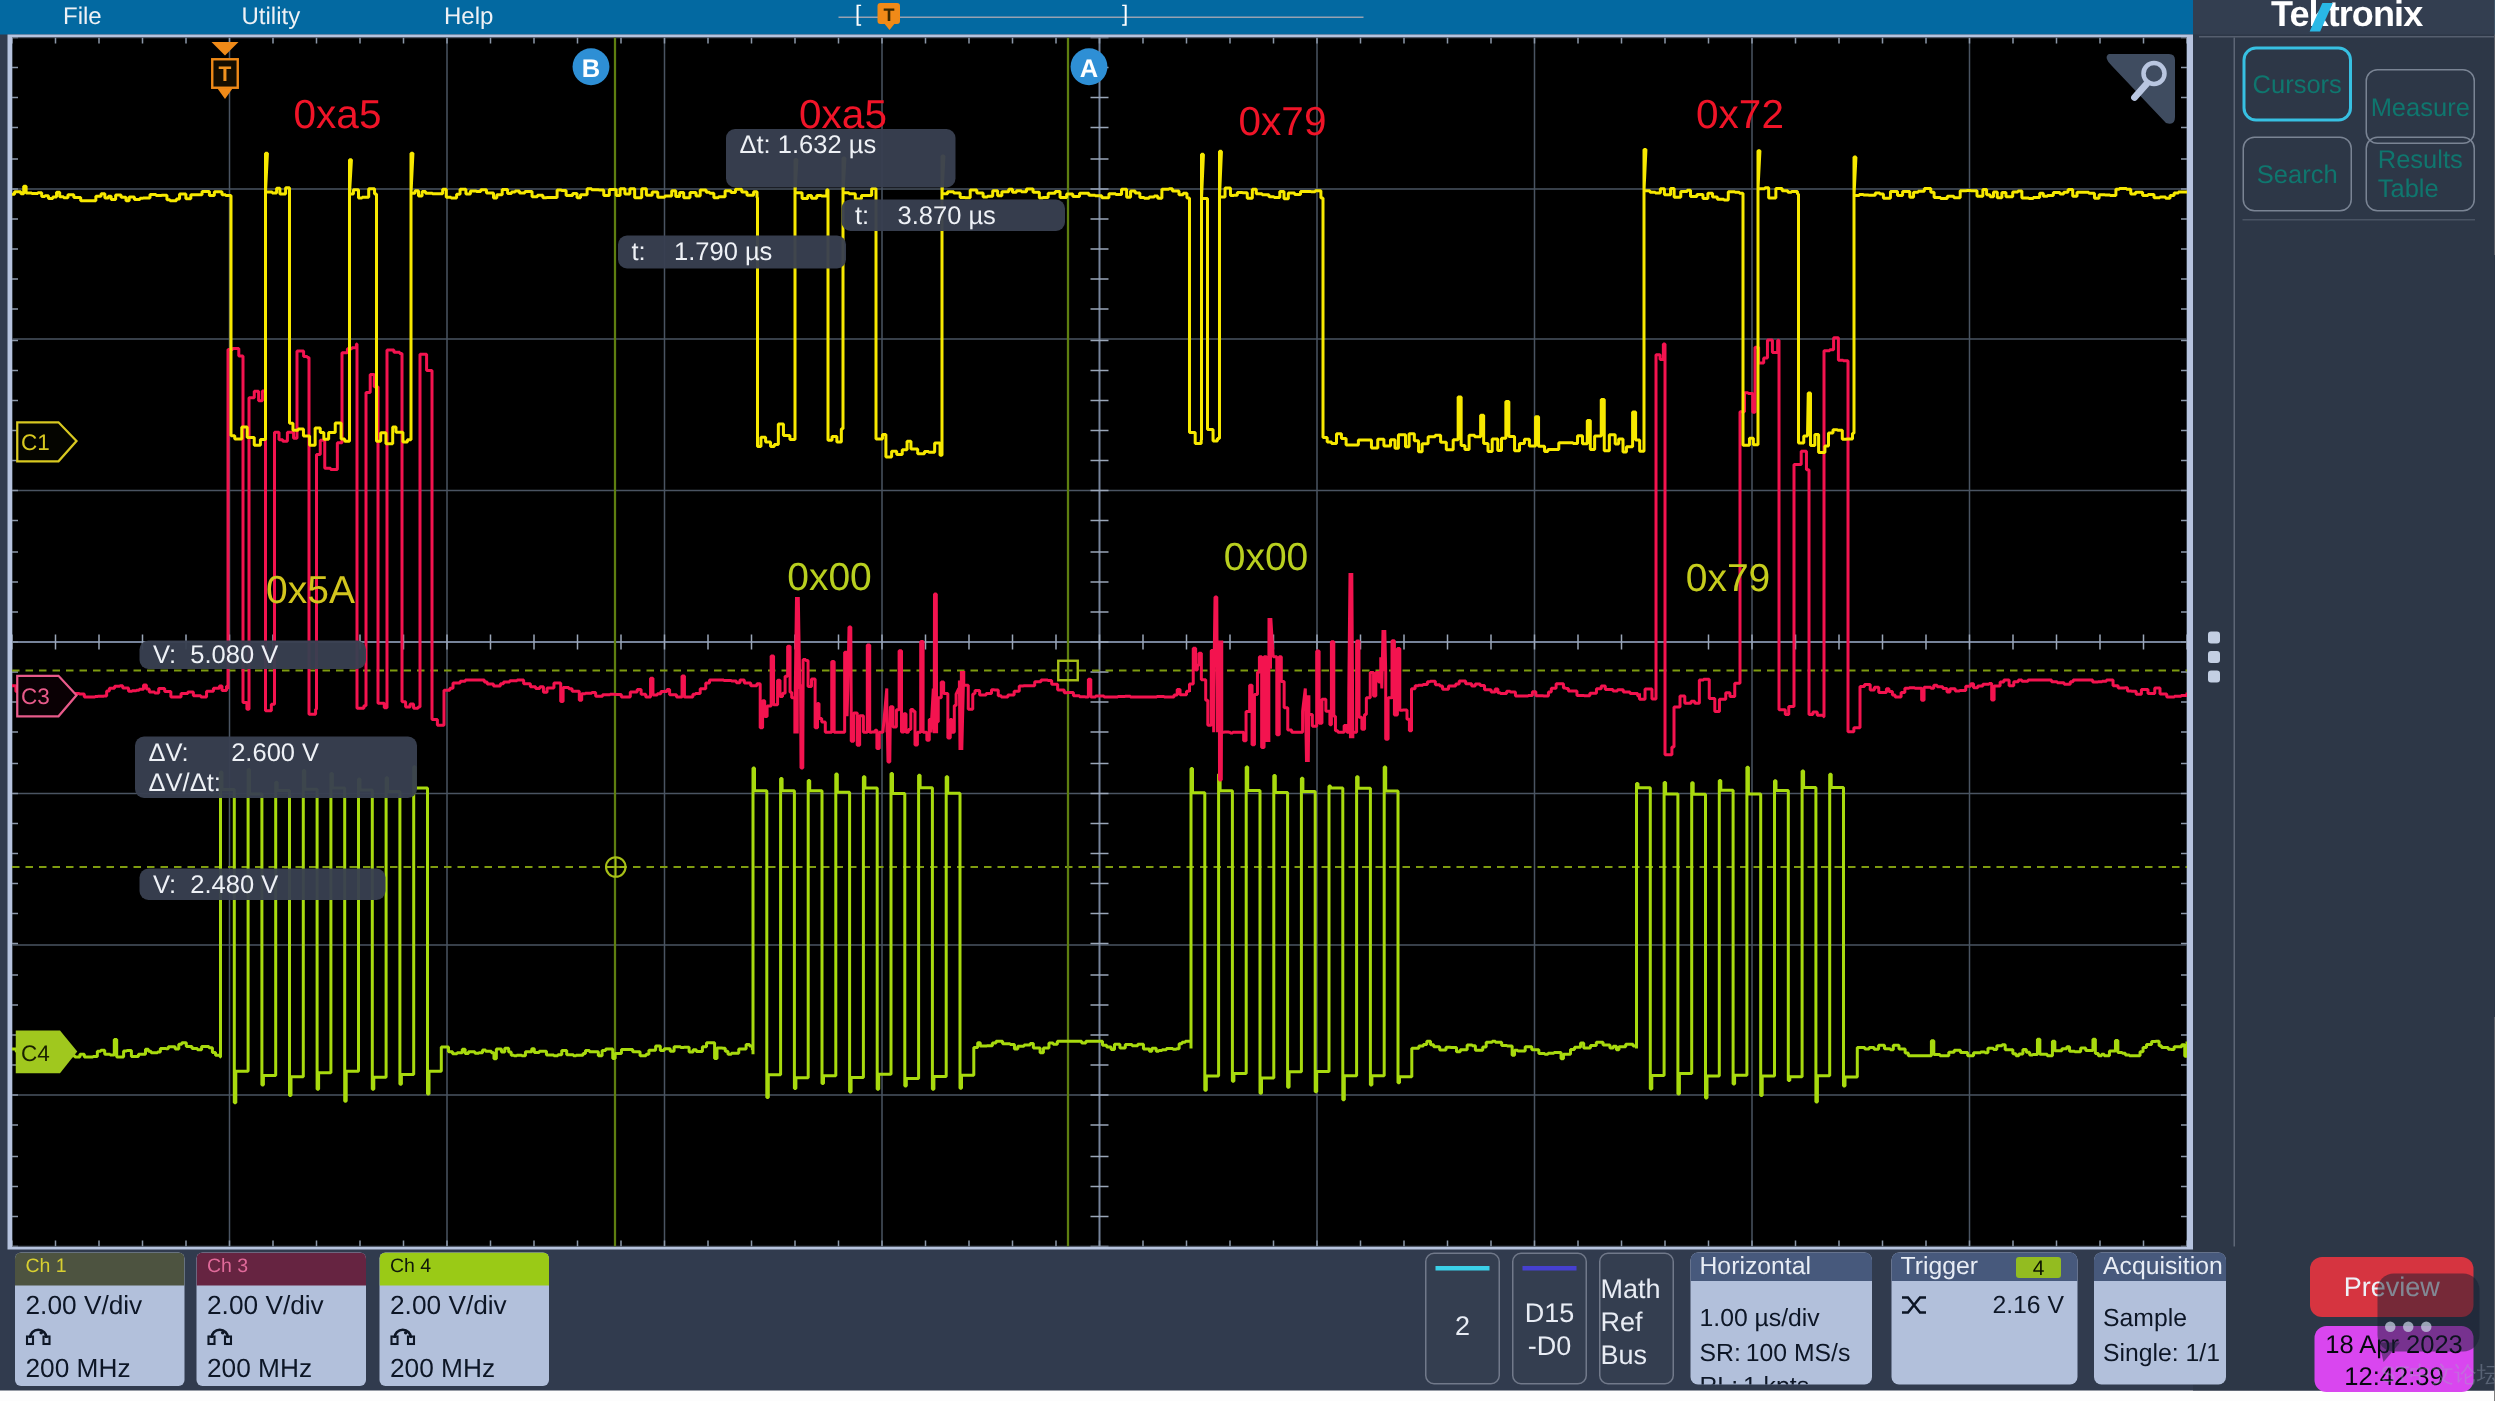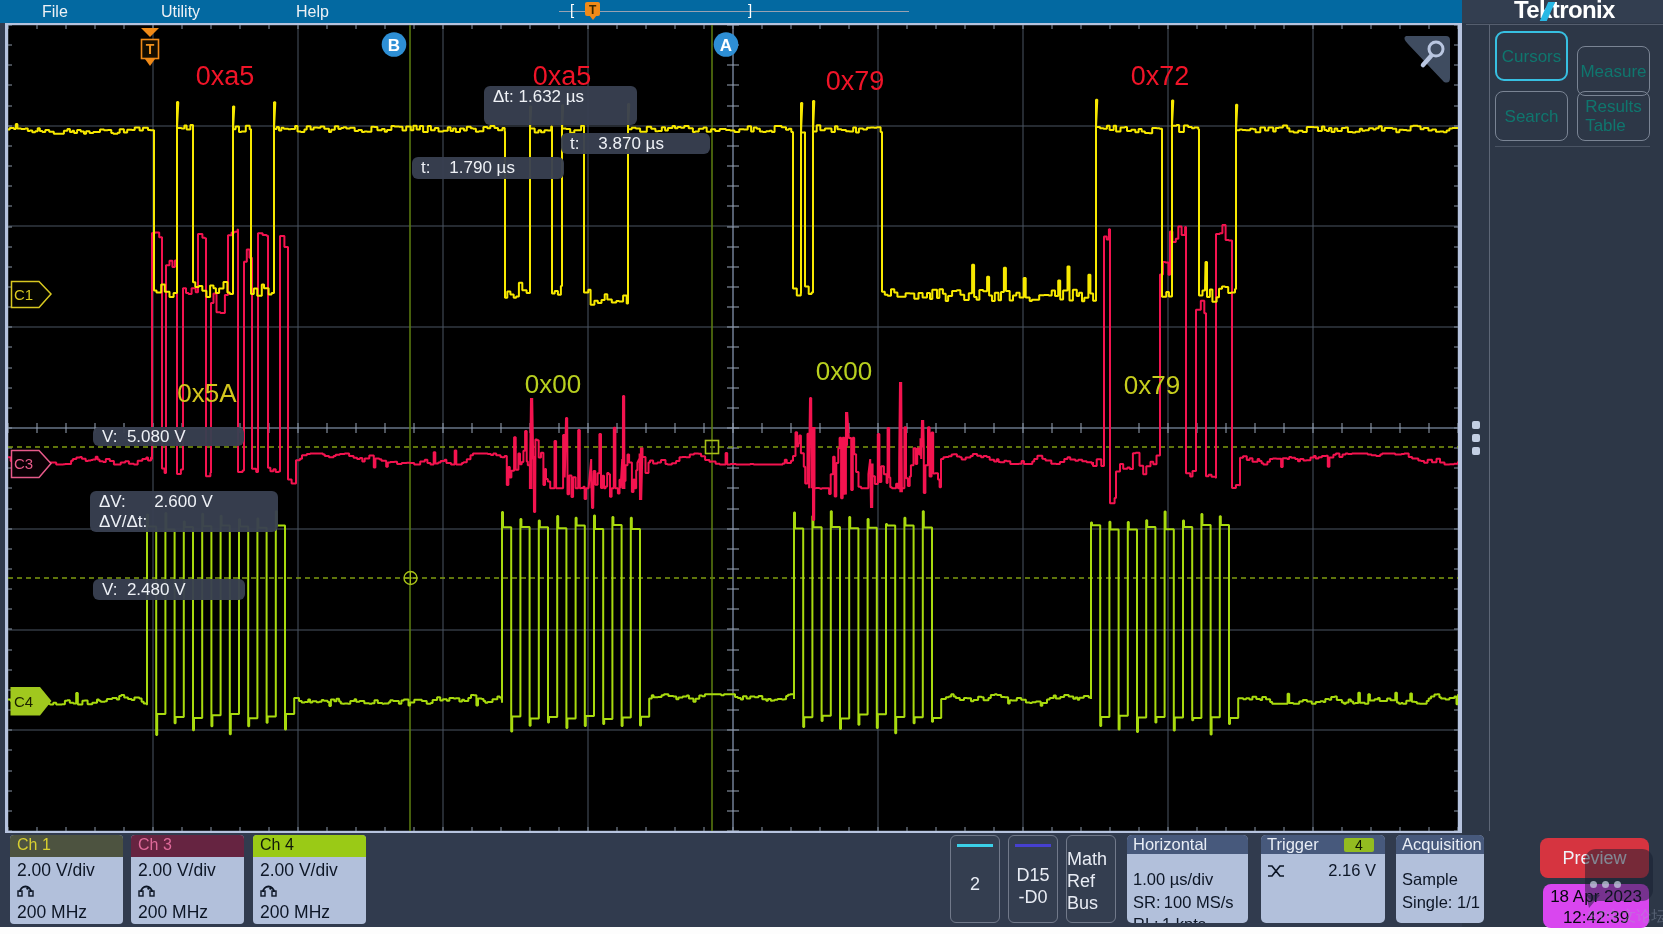--- a/index.html
+++ b/index.html
@@ -2,21 +2,21 @@
 <html><head><meta charset="utf-8"><style>
 *{margin:0;padding:0;box-sizing:border-box}
 body{width:1663px;height:934px;position:relative;overflow:hidden;
      font-family:"Liberation Sans",sans-serif;background:#fdfdfd}
 .abs{position:absolute}
 .tip{position:absolute;background:rgba(56,64,80,.96);border-radius:6px;
      color:#eef1f6;font-size:17px;line-height:20px;padding:1px 9px;white-space:pre}
 .btn{position:absolute;border:1px solid #7a8494;border-radius:8px;color:#0f766e;
      font-size:17px;display:flex;align-items:center;justify-content:center;text-align:left;line-height:19px}
 .chbadge{position:absolute;width:113px;height:89px;border-radius:4px;overflow:hidden;background:#b2c0db}
-.chhead{height:22px;font-size:16px;padding:1px 10px 0 7px}
+.chhead{height:22px;font-size:13px;padding:1px 10px 0 7px}
 .chbody{color:#0d1626;font-size:17.5px;padding:3px 0 0 7px;line-height:21px}
 .sbadge{position:absolute;width:50px;height:88px;background:#343e50;border:1px solid #71798a;
         border-radius:6px;color:#e8ecf4;text-align:center;font-size:18px}
 .panel{position:absolute;border-radius:5px;overflow:hidden;background:#b2c0db}
 .phead{height:19px;background:#47597c;color:#e8edf5;font-size:16.5px;padding:0 0 0 6px;line-height:19px}
 .pbody{color:#0d1626;font-size:16.5px;padding:14px 0 0 6px;line-height:22.5px}
 </style></head>
 <body>
 
 <div class="abs" style="left:0;top:0;width:1663px;height:927px;background:#313b4e"></div>
@@ -390,21 +390,21 @@
 <text x="553" y="393" font-size="26" fill="#b8cf1f" text-anchor="middle">0x00</text>
 <text x="844" y="380" font-size="26" fill="#b8cf1f" text-anchor="middle">0x00</text>
 <text x="1152" y="394" font-size="26" fill="#c6cd1d" text-anchor="middle">0x79</text>
 </svg>
 <div class="tip" style="left:484px;top:86px;width:153px;height:39px">Δt: 1.632 µs</div>
 <div class="tip" style="left:561px;top:133px;width:149px;height:21px">t:&nbsp;&nbsp;&nbsp;&nbsp;3.870 µs</div>
 <div class="tip" style="left:412px;top:157px;width:152px;height:22px">t:&nbsp;&nbsp;&nbsp;&nbsp;1.790 µs</div>
 <div class="tip" style="left:93px;top:427px;width:151px;height:19px;line-height:17px">V:&nbsp;&nbsp;5.080 V</div>
 <div class="tip" style="left:90px;top:491px;width:188px;height:41px">ΔV:&nbsp;&nbsp;&nbsp;&nbsp;&nbsp;&nbsp;2.600 V
 ΔV/Δt:</div>
-<div class="tip" style="left:93px;top:579px;width:152px;height:21px">V:&nbsp;&nbsp;2.480 V</div>
+<div class="tip" style="left:93px;top:579px;width:164px;height:21px">V:&nbsp;&nbsp;2.480 V</div>
 
 <div class="btn" style="left:1495px;top:31px;width:73px;height:50px;border:2px solid #37c0e2;border-radius:9px">Cursors</div>
 <div class="btn" style="left:1577px;top:46px;width:73px;height:50px">Measure</div>
 <div class="btn" style="left:1495px;top:91px;width:73px;height:50px">Search</div>
 <div class="btn" style="left:1577px;top:91px;width:73px;height:50px">Results<br>Table</div>
 <div class="abs" style="left:1495px;top:146px;width:155px;height:1px;background:#4a5464"></div>
 <div class="abs" style="left:1514px;top:-4px;width:150px;height:27px;color:#fff;font-size:24px;font-weight:bold;letter-spacing:-0.6px">Tektronix</div>
 <div class="abs" style="left:1544px;top:2px;width:7px;height:19px;background:#29b8e5;transform:skewX(-24deg)"></div>
 <div class="chbadge" style="left:10px;top:835px">
  <div class="chhead" style="background:#4d5340;color:#d8cf30">Ch 1</div>

